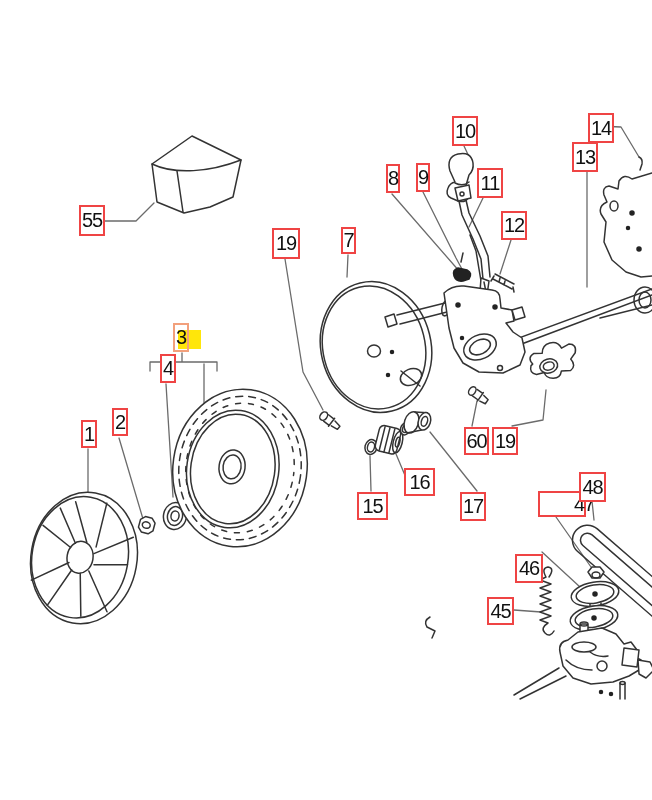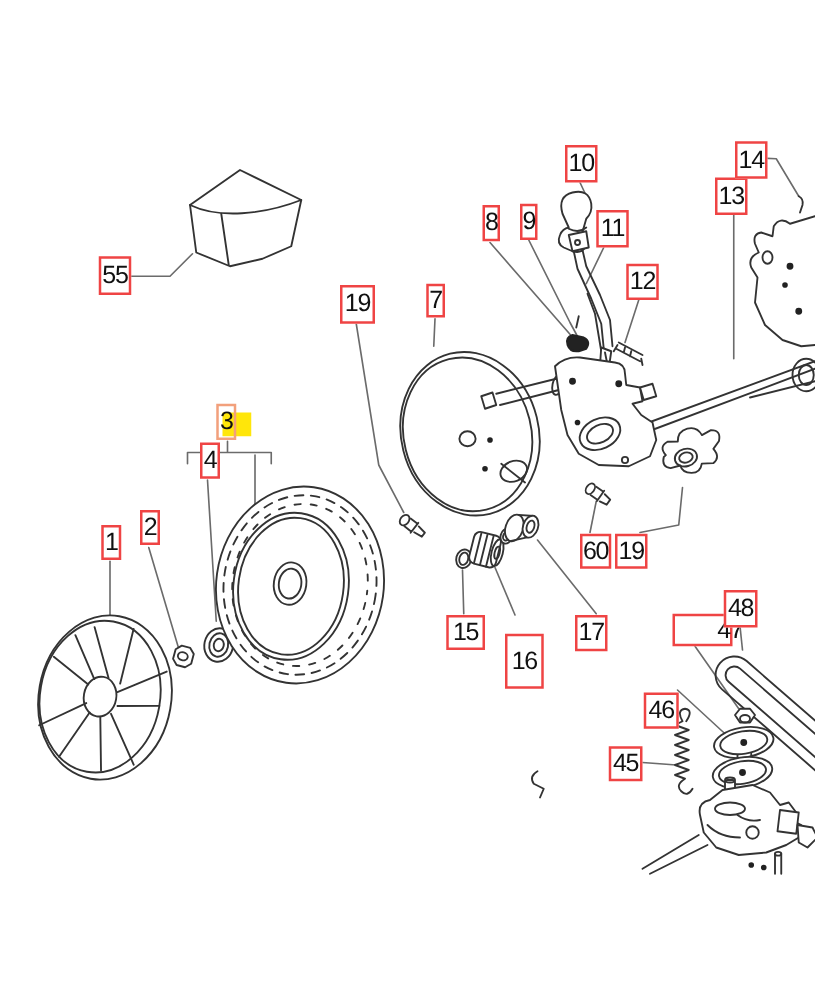--- a/index.html
+++ b/index.html
@@ -238,21 +238,21 @@
   <div class="callout" style="left:160px;top:354px;width:16px;height:29px;">4</div>
   <div class="callout" style="left:341px;top:227px;width:15px;height:27px;">7</div>
   <div class="callout" style="left:386px;top:164px;width:14px;height:29px;">8</div>
   <div class="callout" style="left:416px;top:163px;width:14px;height:29px;">9</div>
   <div class="callout" style="left:452px;top:116px;width:26px;height:30px;">10</div>
   <div class="callout" style="left:477px;top:168px;width:26px;height:30px;">11</div>
   <div class="callout" style="left:501px;top:211px;width:26px;height:29px;">12</div>
   <div class="callout" style="left:572px;top:142px;width:26px;height:30px;">13</div>
   <div class="callout" style="left:572px;top:113px;width:26px;height:30px;margin-left:16px;">14</div>
   <div class="callout" style="left:357px;top:492px;width:31px;height:28px;">15</div>
-  <div class="callout" style="left:404px;top:507px;width:31px;height:44px;">16</div>
+  <div class="callout" style="left:404px;top:468px;width:31px;height:28px;">16</div>
   <div class="callout" style="left:460px;top:492px;width:26px;height:29px;">17</div>
   <div class="callout" style="left:492px;top:427px;width:26px;height:28px;">19</div>
   <div class="callout" style="left:272px;top:228px;width:28px;height:31px;">19</div>
   <div class="callout" style="left:487px;top:597px;width:27px;height:28px;">45</div>
   <div class="callout" style="left:515px;top:531px;width:28px;height:29px;margin-top:23px;">46</div>
   <div class="callout" style="left:538px;top:491px;width:32px;height:26px;padding-left:44px;">47</div>
   <div class="callout" style="left:579px;top:472px;width:27px;height:30px;">48</div>
   <div class="callout" style="left:79px;top:205px;width:26px;height:31px;">55</div>
   <div class="callout" style="left:464px;top:427px;width:25px;height:28px;">60</div>
 

